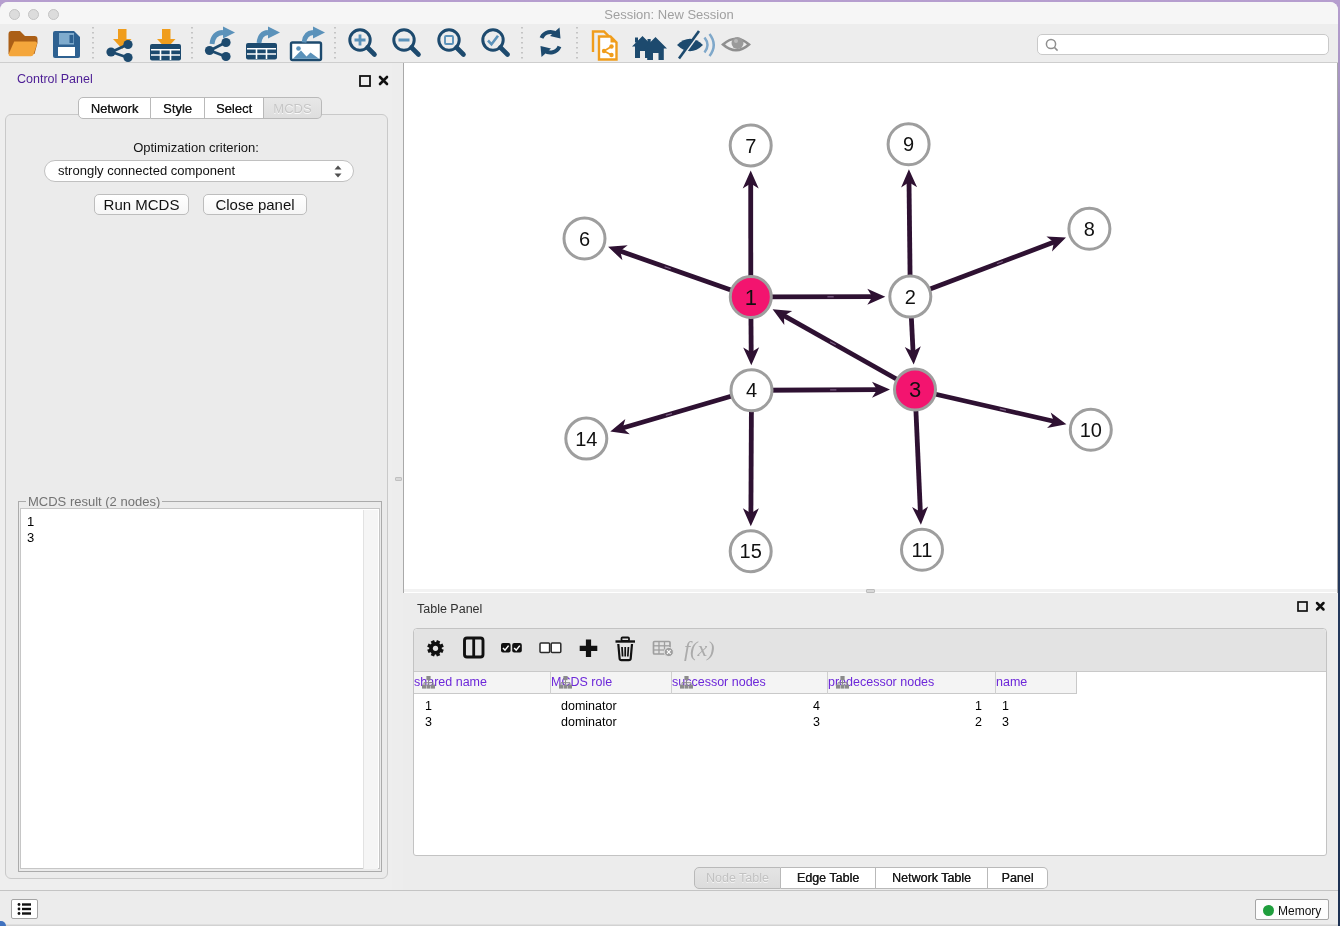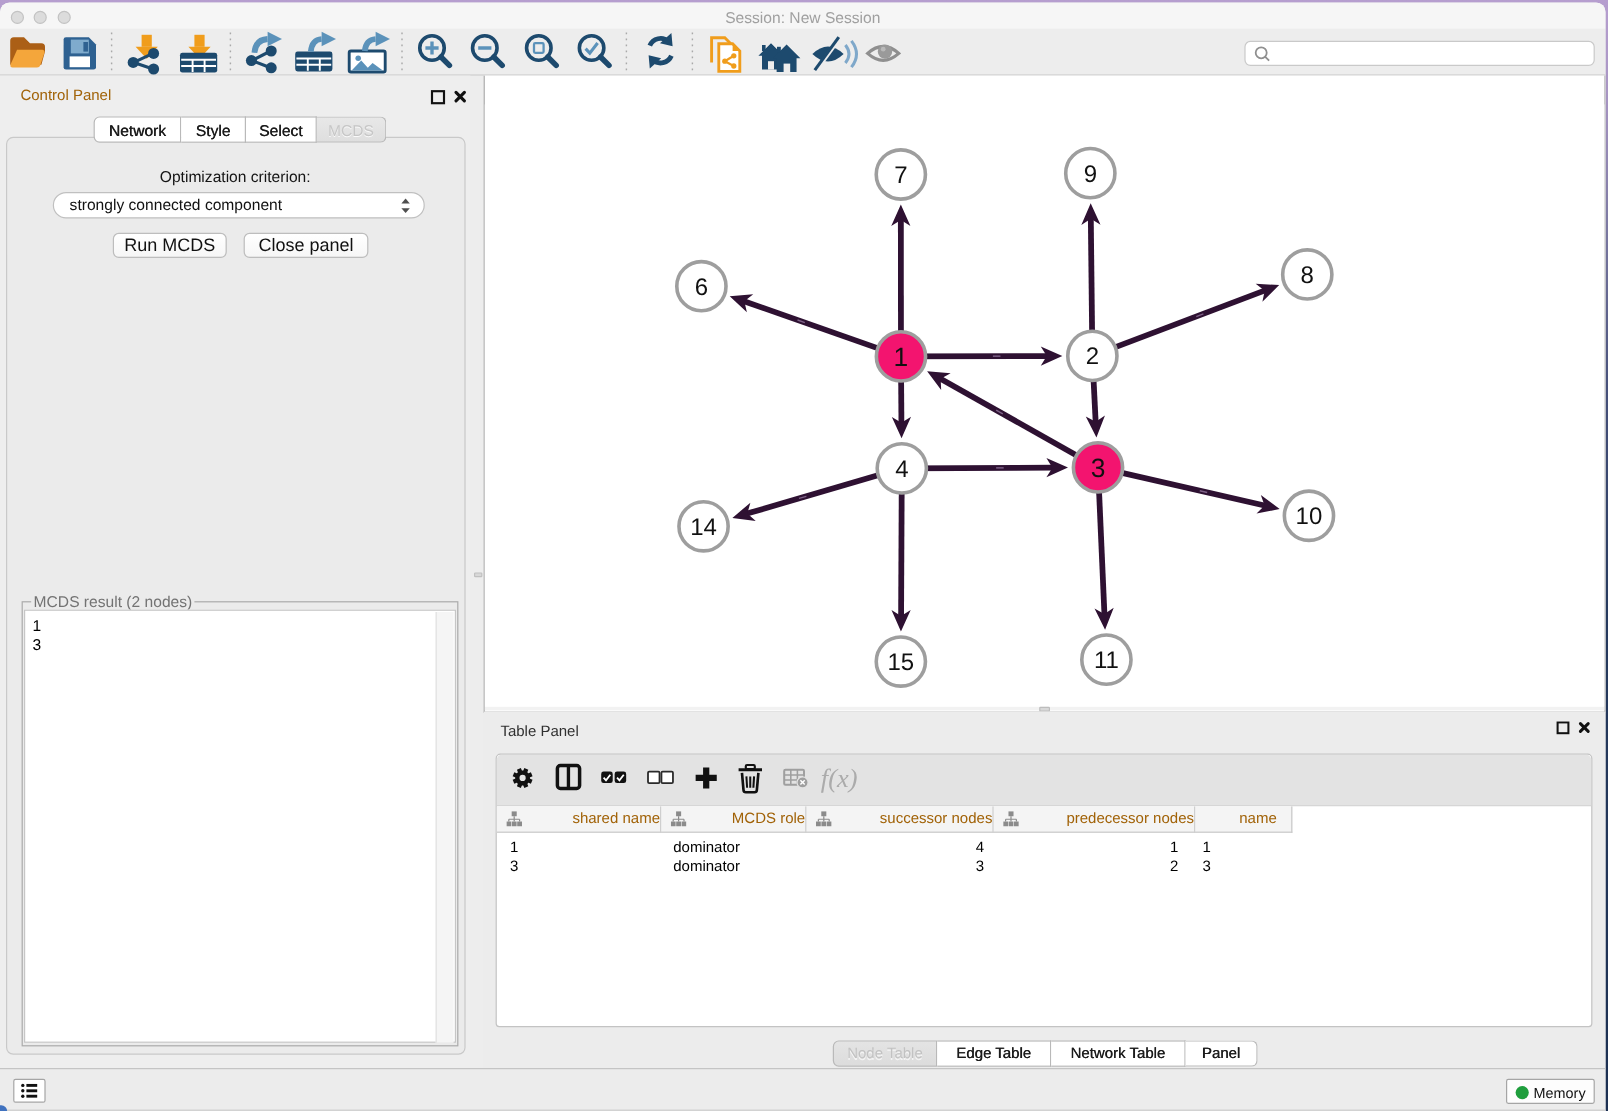--- a/index.html
+++ b/index.html
@@ -7,21 +7,21 @@
 body { background:linear-gradient(180deg,#b69ecf 0%,#a996c4 8%,#7d7aa3 20%,#46507a 35%,#263a5e 55%,#1c3052 100%); font-family:"Liberation Sans", sans-serif; position:relative; }
 .abs { position:absolute; }
 #win { position:absolute; left:0; top:2px; width:1338px; height:924px; background:#ededed; border-radius:8px 8px 0 0; overflow:hidden; }
 #titlebar { position:absolute; left:0; top:0; width:1338px; height:22px; background:#f6f6f6; }
 .tl { position:absolute; top:6.5px; width:11px; height:11px; border-radius:50%; background:#dcdcdc; border:1px solid #c3c3c3; }
 #title { position:absolute; top:5px; left:0; width:1338px; text-align:center; font-size:13px; color:#a0a0a0; }
 #toolbar { position:absolute; left:0; top:22px; width:1338px; height:39px; background:#ededed; border-bottom:1px solid #cecece; }
 #searchbox { position:absolute; left:1037px; top:10px; width:292px; height:21px; background:#fff; border:1px solid #c9c9c9; border-radius:5px; }
 
 #cp { position:absolute; left:0; top:61px; width:392px; height:829px; background:#eeeeee; }
-#cp-head { position:absolute; left:17px; top:9px; font-size:12.5px; color:#a16207; }
+#cp-head { position:absolute; left:17px; top:9px; font-size:12.5px; color:#4c1d95; }
 #tabframe { position:absolute; left:5px; top:51px; width:383px; height:765px; background:#ebebeb; border:1px solid #c9c9c9; border-radius:6px; }
 .tabrow { position:absolute; display:flex; }
 .tab { height:22px; line-height:21px; text-align:center; font-size:13px; font-weight:400; color:#1c1c1c; text-shadow:0.3px 0 0 #1c1c1c; background:#fff; border:1px solid #b9b9b9; border-left:none; }
 .tab.first { border-left:1px solid #b9b9b9; border-radius:5px 0 0 5px; }
 .tab.last { border-radius:0 5px 5px 0; }
 .tab.sel { background:linear-gradient(#e8e8e8,#dedede); color:#c6c6c6; text-shadow:0 1px 0 #fafafa; }
 #optlabel { position:absolute; left:0; top:77px; width:392px; text-align:center; font-size:13px; color:#141414; }
 #dropdown { position:absolute; left:44px; top:97px; width:310px; height:22px; background:#fff; border:1px solid #c0c0c0; border-radius:11px; font-size:13px; color:#111; line-height:20px; padding-left:13px; }
 .btn { position:absolute; height:21px; background:linear-gradient(#ffffff,#f6f6f6); border:1px solid #bdbdbd; border-radius:5px; font-size:15px; color:#111; text-align:center; line-height:19px; }
 #fieldset { position:absolute; left:18px; top:438px; width:364px; height:371px; border:1px solid #ababab; }
@@ -34,21 +34,21 @@
 .tl2 { position:absolute; top:7px; width:11.5px; height:11.5px; border-radius:50%; }
 #netname { position:absolute; top:5px; left:0; width:933px; text-align:center; font-size:12.5px; font-weight:400; text-shadow:0.3px 0 0 #2a2a2a; color:#2a2a2a; }
 #netcanvas { position:absolute; left:0; top:24px; width:933px; height:502px; background:#fff; }
 #netbottom { position:absolute; left:0; top:526px; width:933px; height:3px; background:#f2f2f2; }
 
 #tp { position:absolute; left:403px; top:591px; width:935px; height:297px; background:#ececec; }
 #tp-head { position:absolute; left:14px; top:9px; font-size:12.5px; color:#303030; }
 #tbox { position:absolute; left:10px; top:35px; width:914px; height:228px; background:#fff; border:1px solid #c3c3c3; border-radius:4px 4px 3px 3px; }
 #tbar { position:absolute; left:0; top:0; width:912px; height:43px; background:#e3e3e3; border-bottom:1px solid #c9c9c9; border-radius:4px 4px 0 0; }
 #thead { position:absolute; left:0; top:43px; width:663px; height:22px; background:#f4f4f4; border-bottom:1px solid #c9c9c9; border-right:1px solid #c9c9c9; }
-.hcol { position:absolute; top:0; height:22px; border-right:1px solid #cfcfcf; font-size:12.5px; color:#a16207; text-align:right; line-height:21px; }
+.hcol { position:absolute; top:0; height:22px; border-right:1px solid #cfcfcf; font-size:12.5px; color:#6d28d9; text-align:left; line-height:21px; }
 .trow { position:absolute; font-size:12.5px; color:#000; }
 .tabrow2 { position:absolute; left:291px; top:274px; display:flex; }
 .tab2 { height:22px; line-height:21px; text-align:center; font-size:12.5px; font-weight:400; color:#1c1c1c; text-shadow:0.3px 0 0 #1c1c1c; background:#fff; border:1px solid #b9b9b9; border-left:none; }
 
 #status { position:absolute; left:0; top:888px; width:1338px; height:36px; background:#ececec; border-top:1px solid #c4c4c4; box-shadow:inset 0 -1.5px 0 #d2d2d2; }
 #listbtn { position:absolute; left:11px; top:8px; width:27px; height:20px; background:#fff; border:1px solid #a5a5a5; border-radius:2px; }
 #membtn { position:absolute; left:1255px; top:8px; width:74px; height:21px; background:#fdfdfd; border:1px solid #a5a5a5; border-radius:2px; font-size:12px; color:#111; }
 </style>
 </head>
 <body>

